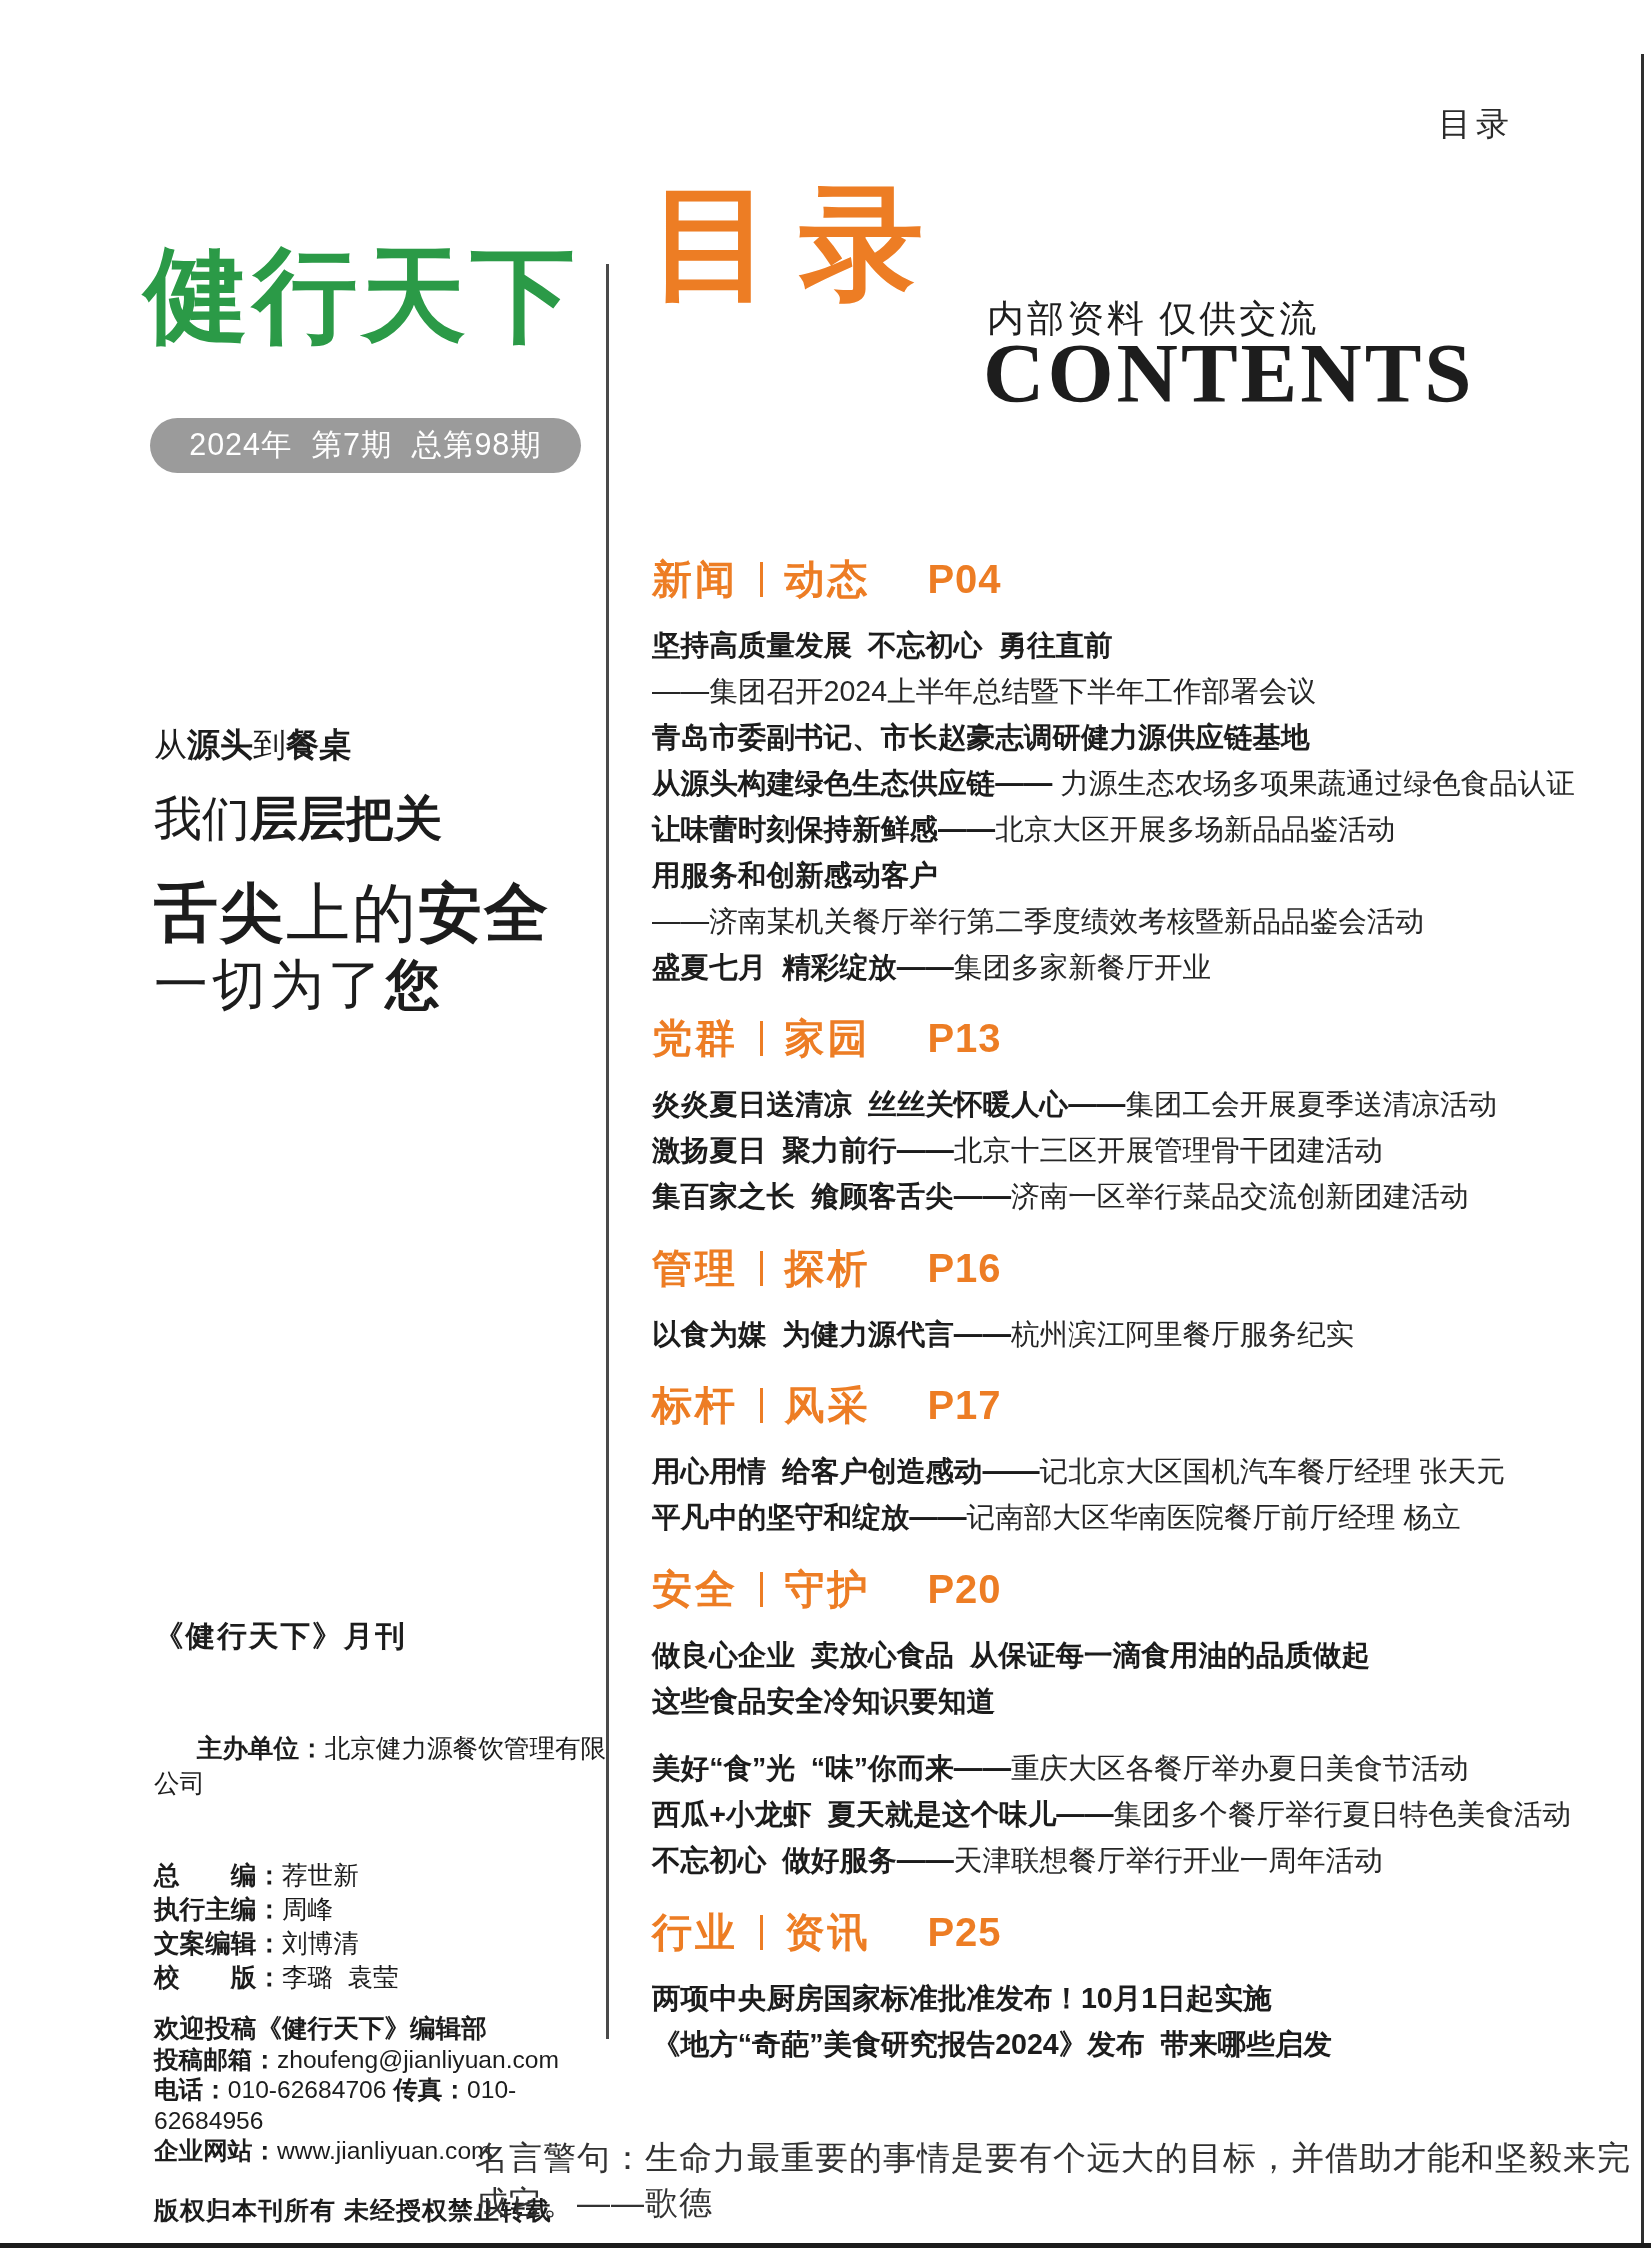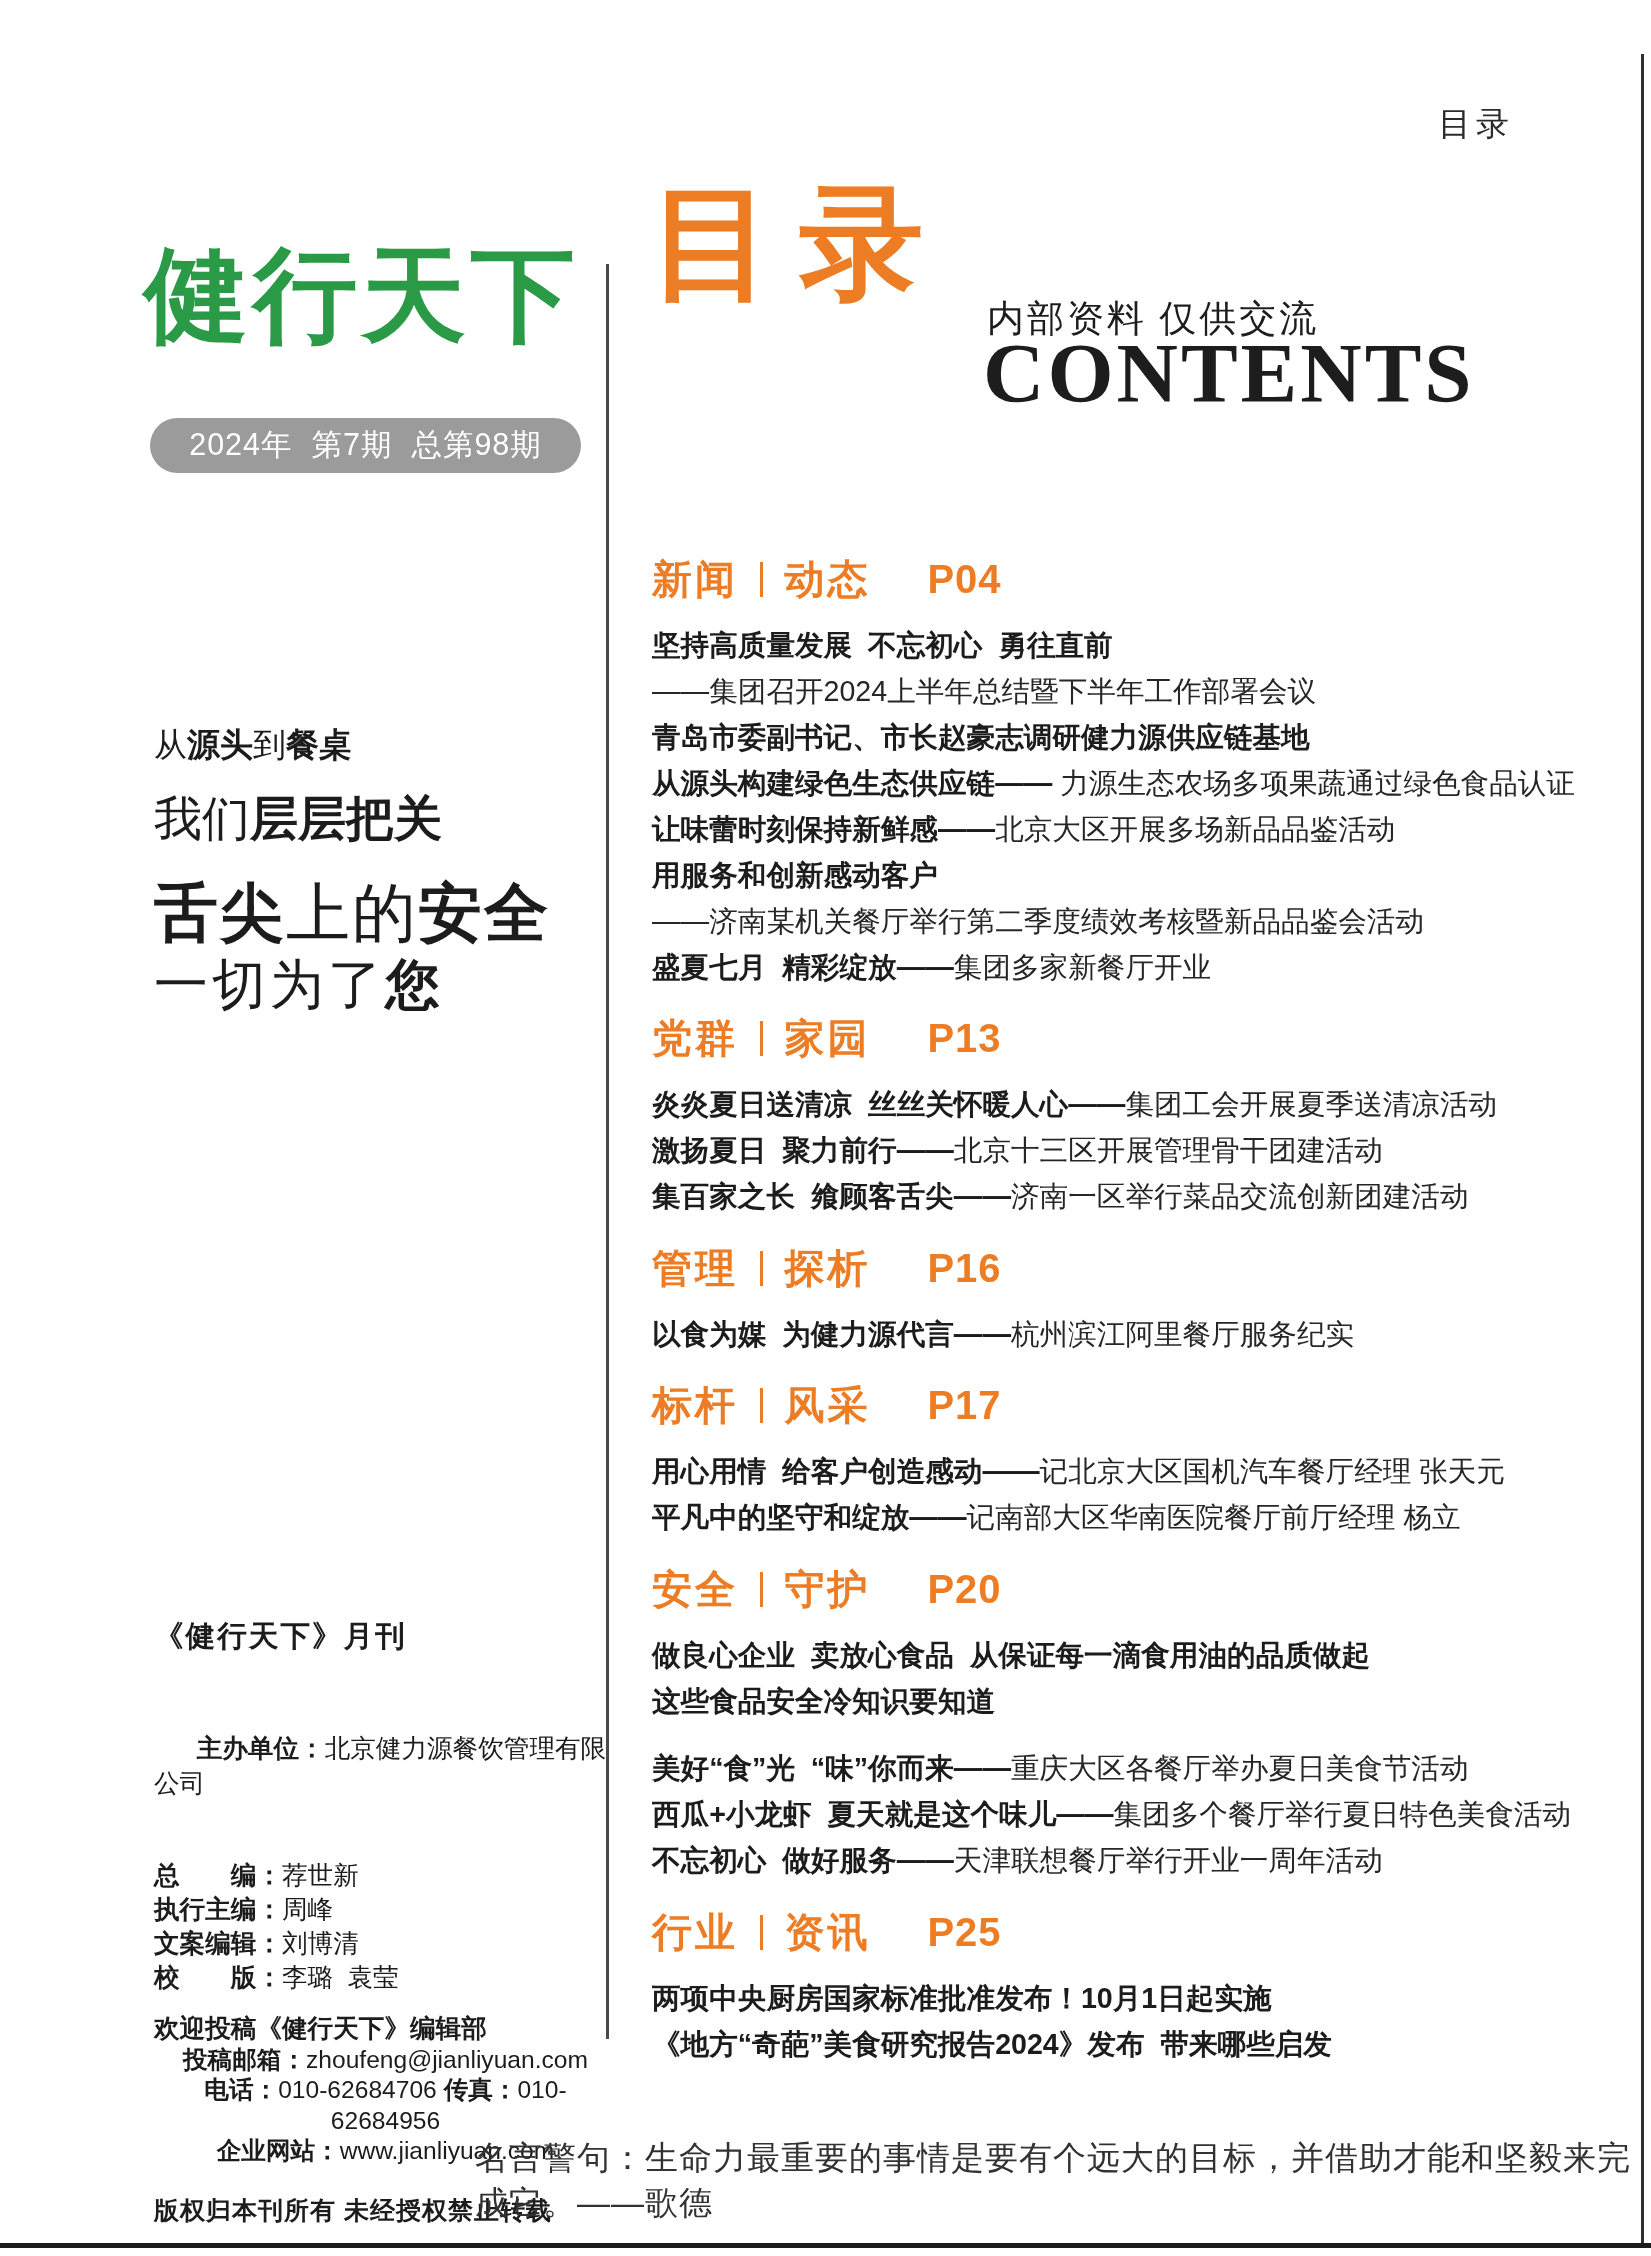--- a/index.html
+++ b/index.html
@@ -19,21 +19,21 @@
   .tl .b{font-weight:800;}
   .t1{font-size:33px;margin-bottom:25.6px;}
   .t2{font-size:48px;margin-bottom:27.6px;}
   .t3{font-size:54px;margin-bottom:23.6px;letter-spacing:3.9px;}
   .t4{font-size:64px;letter-spacing:2px;}
 
   .pub{position:absolute;left:154px;top:1616px;font-size:25.6px;color:#1c1c1c;width:463px;}
   .journal{font-size:29.6px;font-weight:800;letter-spacing:2px;margin-bottom:45px;}
   .prow{white-space:pre-wrap;margin-bottom:27.6px;}
   .edrow{white-space:pre-wrap;line-height:34px;}
-  .crow{white-space:pre-wrap;line-height:30.5px;font-size:24.6px;text-align:center;}
+  .crow{white-space:pre-wrap;line-height:30.5px;font-size:24.6px;}
   .lab{font-weight:800;}
   .contribute{font-weight:800;margin-top:19.7px;line-height:31.5px;}
   .copyright{font-weight:800;margin-top:27.6px;font-size:25px;letter-spacing:1px;}
 
   .divider{position:absolute;left:606px;top:264px;width:3px;height:1775px;background:#4a4a4a;}
 
   
   .toc-cn{position:absolute;left:650px;top:183px;font-size:124px;font-weight:800;color:#ed7d24;
           letter-spacing:25.6px;line-height:1;font-family:"Liberation Serif",serif;}
   .toc-note{position:absolute;left:987px;top:294px;font-size:37px;letter-spacing:3px;

